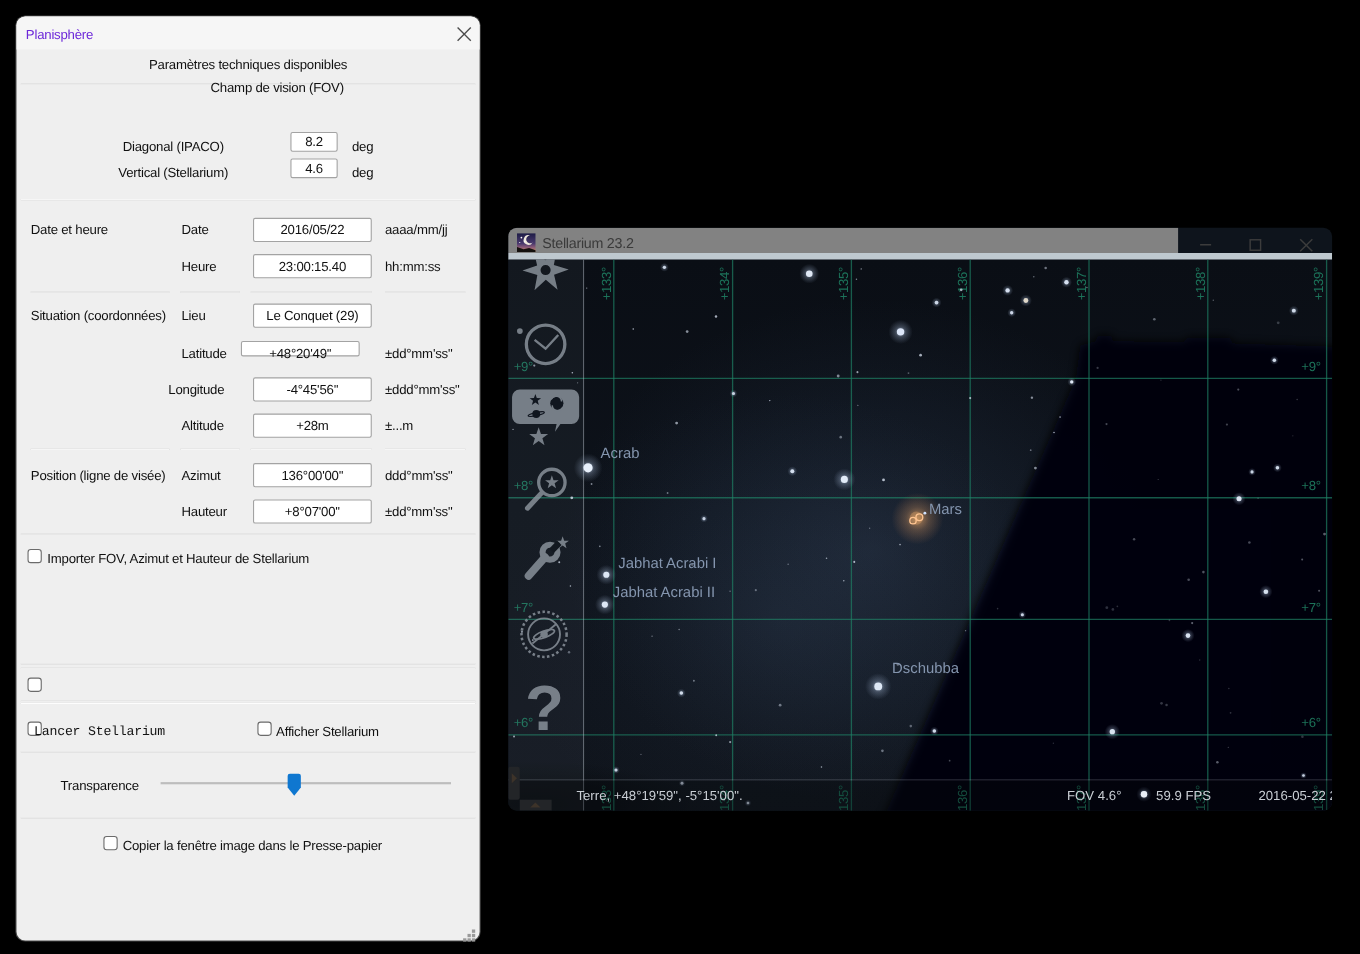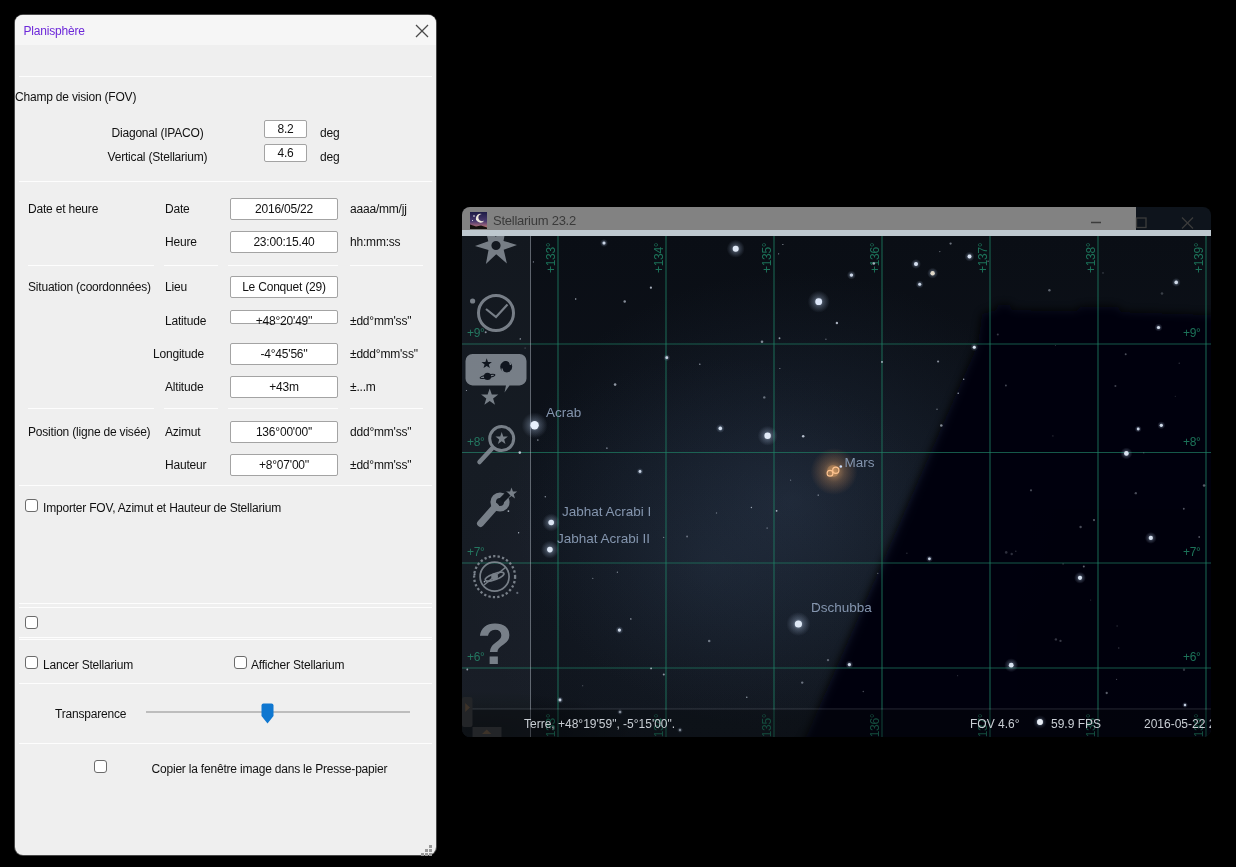--- a/index.html
+++ b/index.html
@@ -6,65 +6,66 @@
 .dlg { position:absolute; left:15px; top:15px; width:421px; height:840px; background:#efefef;
   border-radius:8px; box-shadow:0 0 0 1px rgba(120,120,120,0.6); }
 .dlg .tb { position:absolute; left:0; top:0; width:421px; height:30px; background:#f6f6f6; border-radius:8px 8px 0 0; }
 .t { position:absolute; font-size:12px; letter-spacing:-0.2px; color:#111; white-space:nowrap; }
 .inp { position:absolute; background:#fff; border:1px solid #a3a3a3; border-radius:2px;
   font-size:12px; letter-spacing:-0.2px; color:#111; text-align:center; }
 .hr { position:absolute; height:1px; background:#ababab; border-bottom:1px solid #fdfdfd; }
 .cb { position:absolute; width:13px; height:13px; background:#fff; border:1px solid #6b6b6b; border-radius:3px; }
 .stel { position:absolute; left:462px; top:207px; width:749px; height:530px; border-radius:8px;
   overflow:hidden; background:#0e141c; }
-.stb { position:absolute; left:0; top:0; width:674px; height:23px; background:#828282;padding-left:24px; }
+.stb { position:absolute; left:0; top:0; width:609px; height:23px; background:#828282;padding-left:24px; }
 .strip { position:absolute; left:0; top:23px; width:749px; height:6px; background:#bec8cf; }
 .sky { position:absolute; left:0; top:29px; width:749px; height:501px; }
 .stitle { position:absolute; left:31px; top:6px; font-size:13px; color:#3a3a3a; letter-spacing:-0.25px; }
 .gl { font-size:12px; fill:#1c7259; font-family:"Liberation Sans",sans-serif; letter-spacing:-0.3px; }
 .sl { font-size:13.5px; fill:#8495ae; font-family:"Liberation Sans",sans-serif; }
 .st { font-size:12px; fill:#c9ced4; font-family:"Liberation Sans",sans-serif; }
 </style></head>
 <body>
 <div class="dlg">
     <div class="tb"></div>
     <div class="t" style="left:8.5px;top:8.5px;color:#6d28d9">Planisphère</div>
     <svg width="16" height="16" style="position:absolute;left:399px;top:8px">
       <g stroke="#4a4a4a" stroke-width="1.2">
         <line x1="2" y1="2" x2="14" y2="14"></line>
         <line x1="14" y1="2" x2="2" y2="14"></line>
       </g>
     </svg>
+    <div class="t" style="left:0px;top:37px;width:421px;text-align:center">Paramètres techniques disponibles</div>
     <div class="hr" style="left:4px;top:61px;width:413px"></div>
-    <div class="t" style="left:0px;top:75px;width:474px;text-align:left">Champ de vision (FOV)</div>
+    <div class="t" style="left:0px;top:58px;width:474px;text-align:center">Champ de vision (FOV)</div>
     <div class="t" style="left:0px;top:110.5px;width:285px;text-align:center">Diagonal (IPACO)</div>
     <div class="t" style="left:0px;top:134.5px;width:285px;text-align:center">Vertical (Stellarium)</div>
     <div class="inp" style="left:249px;top:104.5px;width:43px;height:18px;line-height:16px">8.2</div>
     <div class="inp" style="left:249px;top:128.5px;width:43px;height:18px;line-height:16px">4.6</div>
     <div class="t" style="left:305px;top:110.5px;">deg</div>
     <div class="t" style="left:305px;top:134.5px;">deg</div>
     <div class="hr" style="left:4px;top:166px;width:413px"></div>
     <div class="t" style="left:13px;top:187px;">Date et heure</div>
     <div class="t" style="left:150px;top:187px;">Date</div>
     <div class="inp" style="left:215px;top:183px;width:108px;height:22px;line-height:20px">2016/05/22</div>
     <div class="t" style="left:335px;top:187px;">aaaa/mm/jj</div>
     <div class="t" style="left:150px;top:220px;">Heure</div>
     <div class="inp" style="left:215px;top:216px;width:108px;height:22px;line-height:20px">23:00:15.40</div>
     <div class="t" style="left:335px;top:220px;">hh:mm:ss</div>
     <div class="t" style="left:13px;top:265px;">Situation (coordonnées)</div>
     <div class="t" style="left:150px;top:265px;">Lieu</div>
     <div class="inp" style="left:215px;top:261px;width:108px;height:22px;line-height:20px">Le Conquet (29)</div>
     <div class="t" style="left:150px;top:298.5px;">Latitude</div>
-    <div class="inp" style="left:215px;top:294.5px;width:108px;height:14px;line-height:20px">+48°20'49''</div>
+    <div class="inp" style="left:204px;top:294.5px;width:108px;height:14px;line-height:20px">+48°20'49''</div>
     <div class="t" style="left:335px;top:298.5px;">±dd°mm'ss"</div>
     <div class="t" style="left:138px;top:331.5px;">Longitude</div>
     <div class="inp" style="left:215px;top:327.5px;width:108px;height:22px;line-height:20px">-4°45'56''</div>
     <div class="t" style="left:335px;top:331.5px;">±ddd°mm'ss"</div>
     <div class="t" style="left:150px;top:364.5px;">Altitude</div>
-    <div class="inp" style="left:215px;top:360.5px;width:108px;height:22px;line-height:20px">+43m</div>
+    <div class="inp" style="left:215px;top:360.5px;width:108px;height:22px;line-height:20px">+28m</div>
     <div class="t" style="left:335px;top:364.5px;">±...m</div>
     <div class="t" style="left:13px;top:410px;">Position (ligne de visée)</div>
     <div class="t" style="left:150px;top:410px;">Azimut</div>
     <div class="inp" style="left:215px;top:406px;width:108px;height:22px;line-height:20px">136°00'00''</div>
     <div class="t" style="left:335px;top:410px;">ddd°mm'ss"</div>
     <div class="t" style="left:150px;top:442.5px;">Hauteur</div>
     <div class="inp" style="left:215px;top:438.5px;width:108px;height:22px;line-height:20px">+8°07'00''</div>
     <div class="t" style="left:335px;top:442.5px;">±dd°mm'ss"</div>
     <div class="hr" style="left:13px;top:249.5px;width:126px"></div>
     <div class="hr" style="left:149px;top:249.5px;width:54px"></div>
@@ -76,32 +77,32 @@
     <div class="hr" style="left:335px;top:392.5px;width:73px"></div>
     <div class="hr" style="left:4px;top:469.5px;width:413px"></div>
     <div class="cb" style="left:10px;top:484px"></div>
     <div class="t" style="left:28px;top:486px;">Importer FOV, Azimut et Hauteur de Stellarium</div>
     <div class="hr" style="left:4px;top:588px;width:413px"></div>
     <div class="hr" style="left:4px;top:591.5px;width:413px"></div>
     <div class="cb" style="left:10px;top:600.5px"></div>
     <div class="hr" style="left:4px;top:621.5px;width:413px"></div>
     <div class="hr" style="left:4px;top:624px;width:413px"></div>
     <div class="cb" style="left:10px;top:640.5px"></div>
-    <div class="t" style="left:28px;top:642.5px;">Lancer Stellarium</div>
+    <div class="t" style="left:16px;top:642.5px;font-family:Liberation Mono, monospace;">Lancer Stellarium</div>
     <div class="cb" style="left:219px;top:640.5px"></div>
     <div class="t" style="left:236px;top:642.5px;">Afficher Stellarium</div>
     <div class="hr" style="left:4px;top:668px;width:413px"></div>
     <div class="t" style="left:40px;top:692px;">Transparence</div>
     <div style="position:absolute;left:131px;top:696px;width:264px;height:2px;background:#bdbdbd"></div>
     <svg width="17" height="24" style="position:absolute;left:245px;top:687px">
       <path d="M1.5,3.5 q0,-2 2,-2 h8 q2,0 2,2 v10.5 l-6,7.5 l-6,-7.5 z" fill="#0f77d0"></path>
     </svg>
     <div class="hr" style="left:4px;top:727.5px;width:413px"></div>
     <div class="cb" style="left:79px;top:744.5px"></div>
-    <div class="t" style="left:96.5px;top:746.5px;margin-left:40px;">Copier la fenêtre image dans le Presse-papier</div>
+    <div class="t" style="left:96.5px;top:746.5px;">Copier la fenêtre image dans le Presse-papier</div>
     <div style="position:absolute;left:414px;top:830px;width:2.5px;height:2.5px;background:#9a9a9a"></div>
     <div style="position:absolute;left:410px;top:834px;width:2.5px;height:2.5px;background:#9a9a9a"></div>
     <div style="position:absolute;left:414px;top:834px;width:2.5px;height:2.5px;background:#9a9a9a"></div>
     <div style="position:absolute;left:406px;top:838px;width:2.5px;height:2.5px;background:#9a9a9a"></div>
     <div style="position:absolute;left:410px;top:838px;width:2.5px;height:2.5px;background:#9a9a9a"></div>
     <div style="position:absolute;left:414px;top:838px;width:2.5px;height:2.5px;background:#9a9a9a"></div>
   </div>
 <div class="stel">
   <div class="stb">
       <svg width="17" height="17" viewBox="0 0 17 17" style="position:absolute;left:8px;top:5px">

